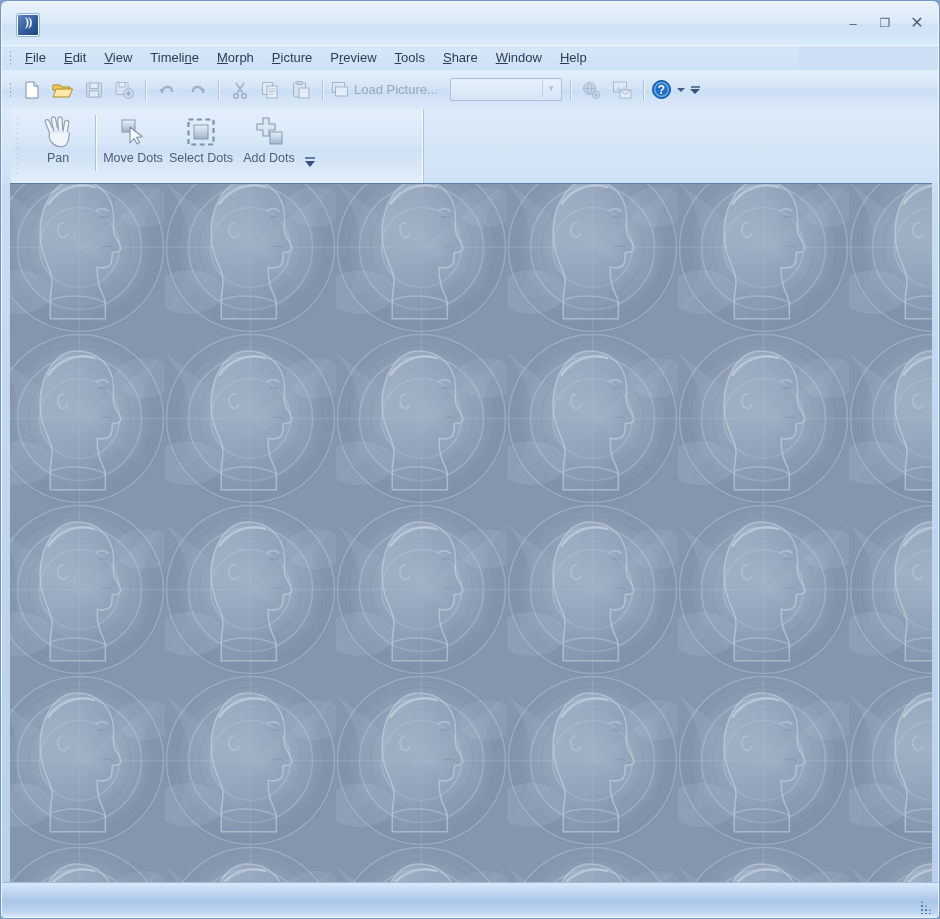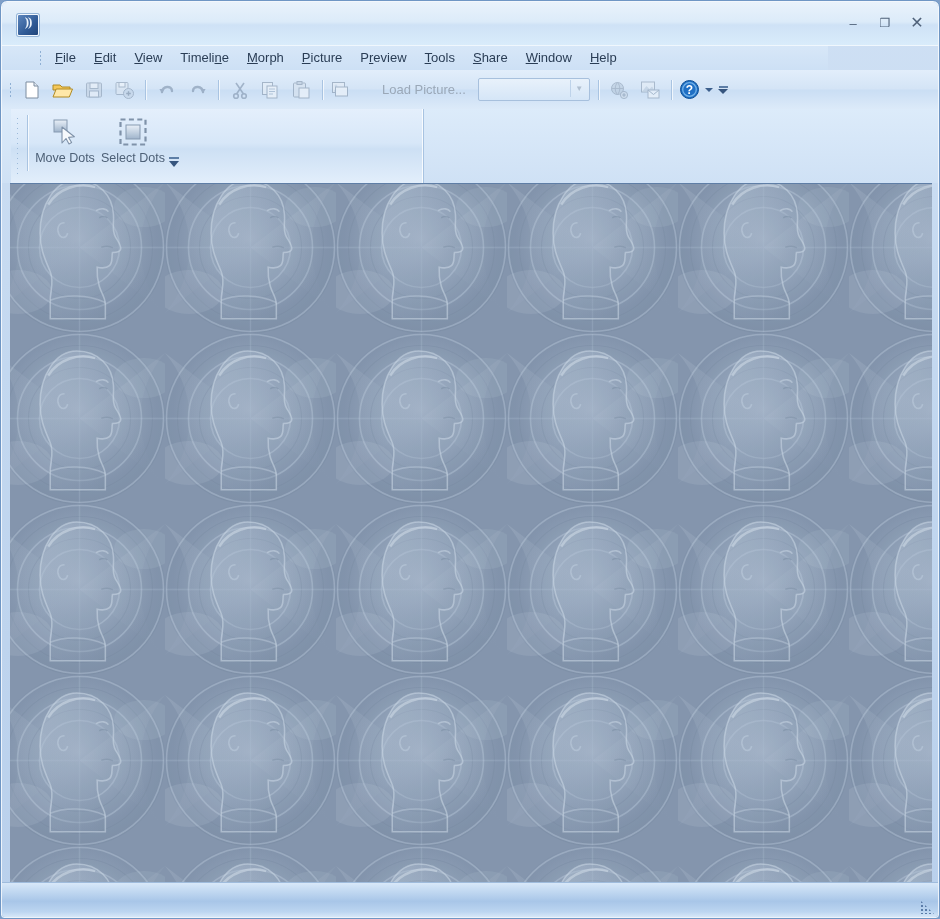--- a/index.html
+++ b/index.html
@@ -59,21 +59,21 @@
   #btn-max{left:870px;}
   #btn-close{left:902px;}
   #btn-min i{font-size:13px;}
   #btn-max i{font-size:12px;}
   #btn-close i{font-size:16px;}
 
   
   #menubar{
     position:absolute;left:1px;top:45px;width:796px;height:24px;
     background:linear-gradient(to bottom,#d7e7f8 0%,#cde0f5 100%);
-    display:flex;align-items:center;padding-left:30px;
+    display:flex;align-items:center;
   }
   .grip{
     width:9px;height:18px;margin-left:4px;margin-right:1px;
     background-image:radial-gradient(circle,#8fb0d4 1px,transparent 1px);
     background-size:3px 4px;background-position:3px 1px;background-repeat:repeat-y;
   }
   .menu-item{
     padding:3px 9px 4px 9px;font-size:13px;color:#2a3d55;white-space:nowrap;cursor:default;
   }
   .menu-item u{text-decoration:underline;}
@@ -84,21 +84,21 @@
     background:linear-gradient(to bottom,#e2eefb 0%,#d4e4f6 48%,#cadef4 52%,#dceaf9 100%);
     display:flex;align-items:center;
   }
   .tb-btn{
     width:29px;height:29px;margin:0 1px;border-radius:3px;
     display:flex;align-items:center;justify-content:center;position:relative;cursor:default;
   }
   .tb-sep{width:1px;height:20px;margin:0 5px;background:#a9c4e2;box-shadow:1px 0 0 rgba(255,255,255,.7);}
   .tb-text-btn{
     height:26px;display:flex;align-items:center;border-radius:3px;
-    padding:0 6px 0 2px;font-size:13px;color:#9aa8b8;white-space:nowrap;cursor:default;gap:28px;
+    padding:0 6px 0 2px;font-size:13px;color:#9aa8b8;white-space:nowrap;cursor:default;
   }
   .combo{
     width:110px;height:21px;margin-left:6px;
     background:linear-gradient(to bottom,#e8f1fb,#d5e6f7);
     border:1px solid #a7c0dd;border-radius:2px;position:relative;
   }
   .combo .arrow{
     position:absolute;right:1px;top:1px;width:17px;height:17px;
     display:flex;align-items:center;justify-content:center;
     border-left:1px solid #bed3ea;color:#b0bfd0;font-size:8px;
@@ -344,20 +344,34 @@
     <div class="ovf">
       <span class="bar"></span>
       <span class="tri"></span>
     </div>
   </div>
 
   <div id="toolbar2">
     <div id="tool-panel">
       <div class="tool-grip"></div>
 
+      <div class="tool">
+        <span class="ic">
+          <svg width="38" height="36" viewBox="0 0 38 36">
+            <g fill="#f0f4f9" stroke="#8a9cb2" stroke-width="1.1" stroke-linejoin="round">
+              <path d="M11 20 q-3 -8 -4.5 -11 q-1 -2.5 1 -3.2 q2 -.7 3 1.8 l3 7"></path>
+              <path d="M15 17 q-2 -8 -2.6 -11.2 q-.4 -2.6 1.8 -2.9 q2.1 -.3 2.5 2.3 l1.6 9"></path>
+              <path d="M19.6 16.4 q-.8 -8 -.8 -11 q0 -2.6 2.2 -2.6 q2.2 0 2.3 2.6 l.3 10"></path>
+              <path d="M24.2 17.4 q.8 -6.8 1.4 -9.2 q.6 -2.4 2.7 -1.8 q2 .6 1.5 3 l-1.6 9"></path>
+              <path d="M10.5 19.2 q-1.2 4.6 1.4 8.2 q2.8 4 7.2 5 q5.3 1.2 8 -1.6 q2.2 -2.3 2.6 -6.4 l.6 -6"></path>
+            </g>
+          </svg>
+        </span>
+        <span class="lbl">Pan</span>
+      </div>
 
 
       <div class="tool-sep"></div>
 
       <div class="tool">
         <span class="ic">
           <svg width="38" height="36" viewBox="0 0 38 36">
             <defs>
               <linearGradient id="g1" x1="0" y1="0" x2="0" y2="1">
                 <stop offset="0" stop-color="#e9f0f8"></stop>
@@ -380,20 +394,35 @@
                   <stop offset="1" stop-color="#9fb4cb"></stop>
               </linearGradient>
             </defs>
             <rect x="6.5" y="5.5" width="25" height="25" fill="none" stroke="#7f92a9" stroke-width="2.2" stroke-dasharray="5 3.4"></rect>
             <rect x="12" y="11" width="14" height="14" fill="url(#g2)" stroke="#8699b0"></rect>
           </svg>
         </span>
         <span class="lbl">Select Dots</span>
       </div>
 
+      <div class="tool">
+        <span class="ic">
+          <svg width="38" height="36" viewBox="0 0 38 36">
+            <defs>
+              <linearGradient id="g3" x1="0" y1="0" x2="0" y2="1">
+                <stop offset="0" stop-color="#e9f0f8"></stop>
+                  <stop offset="1" stop-color="#9fb4cb"></stop>
+              </linearGradient>
+            </defs>
+            <path d="M13 4 h6 v6 h6 v6 h-6 v6 h-6 v-6 h-6 v-6 h6 z" fill="#dce6f1" stroke="#8699b0" stroke-width="1.1"></path>
+            <rect x="20" y="18" width="12" height="12" fill="url(#g3)" stroke="#8699b0"></rect>
+          </svg>
+        </span>
+        <span class="lbl">Add Dots</span>
+      </div>
 
       <div class="tool-ovf">
         <span class="bar"></span>
         <span class="tri"></span>
       </div>
     </div>
   </div>
 
   <div id="canvas">
     <svg class="tile-layer" width="922" height="700" viewBox="0 0 922 700" preserveAspectRatio="none">

